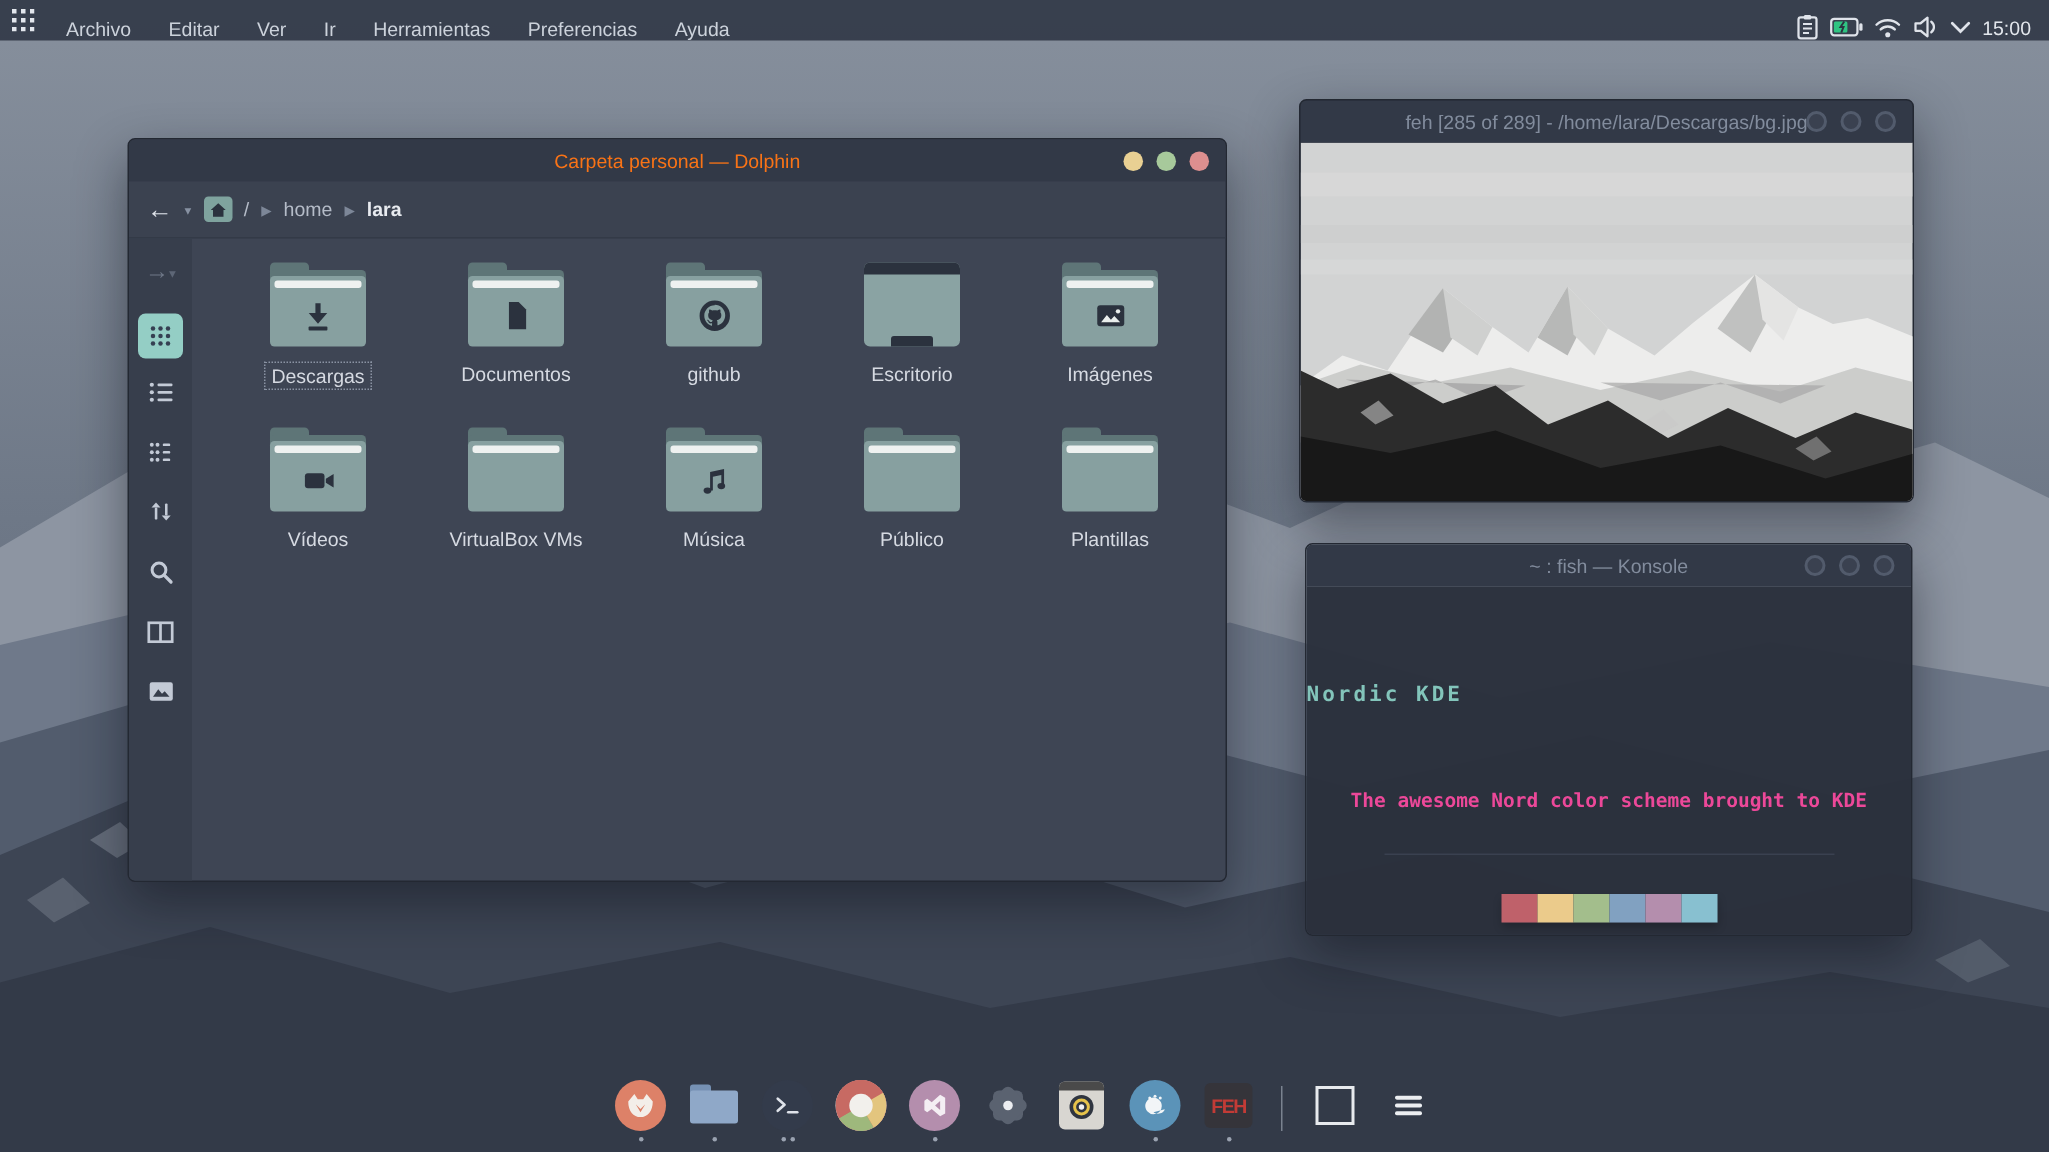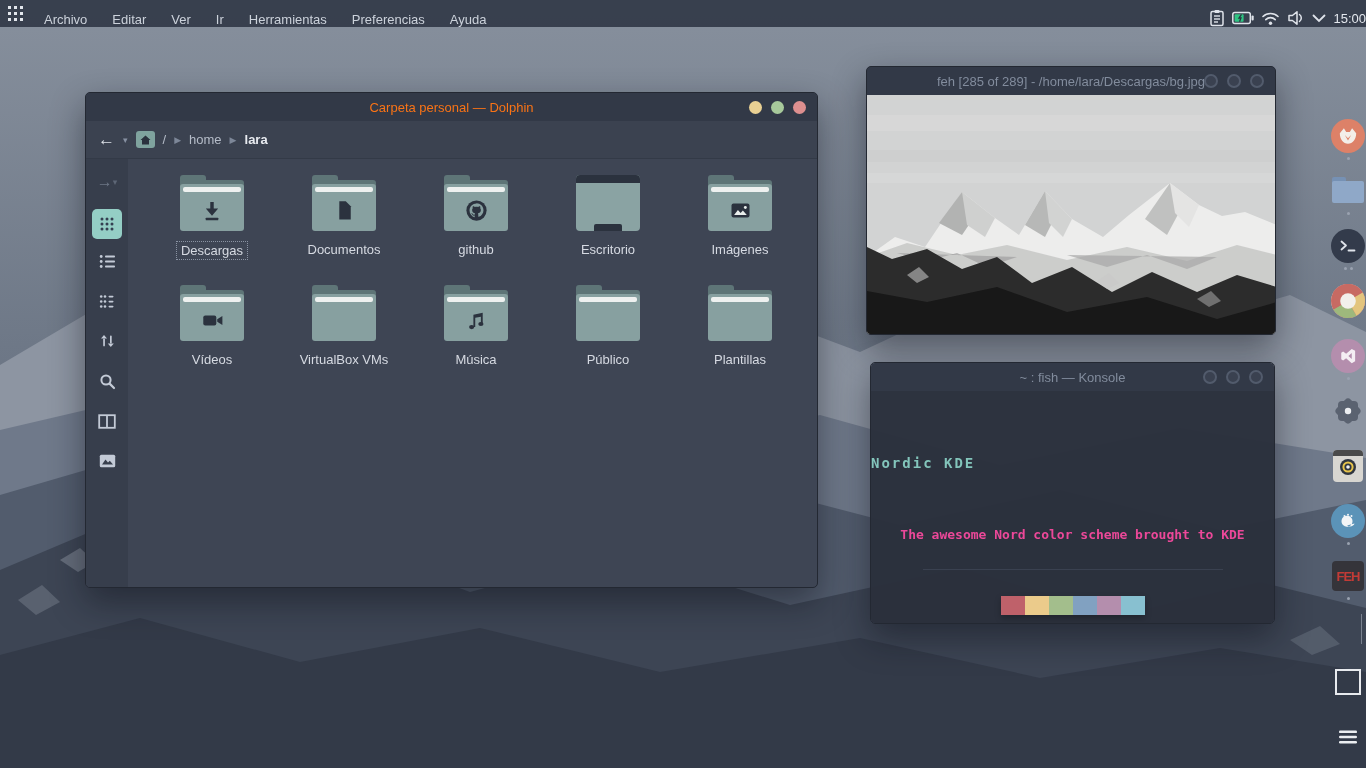--- a/index.html
+++ b/index.html
@@ -10,21 +10,21 @@
   
   .wall { position:absolute; inset:0; }
 
   
   .panel { position:absolute; top:0; left:0; width:1366px; height:27px;
            background:rgba(54,61,75,.97); display:flex; align-items:flex-end;
            color:#d7dbe2; font-size:13px; z-index:50; }
   .launcher { width:30px; height:27px; display:flex; align-items:center; justify-content:center; }
   .menubar { display:flex; gap:25px; margin-left:14px; }
   .menubar span { cursor:default; color:#ccd2db; }
-  .tray { margin-left:auto; display:flex; align-items:center; gap:7px; }
+  .tray { margin-left:auto; display:flex; align-items:center; gap:7px; padding-right:12px; }
   .tray svg { display:block; }
   .clock { font-size:13px; color:#e3e7ed; }
 
   
   .win { position:absolute; border:1px solid #232832; border-radius:5px;
          box-shadow:0 14px 34px rgba(10,14,22,.45); overflow:hidden; }
   .titlebar { height:28px; background:#323947; display:flex; align-items:center;
               position:relative; }
   .title { position:absolute; left:0; right:0; text-align:center; font-size:13px;
            color:#f97316; }
@@ -89,21 +89,21 @@
   .k-sub { position:absolute; top:136px; left:0; right:0; text-align:center;
            color:#ec4899; font-size:13px; }
   .k-line { position:absolute; left:50%; transform:translateX(-50%); height:1px;
             background:#3a4150; }
   .k-palette { position:absolute; top:205px; left:50%; transform:translateX(-50%);
                display:flex; box-shadow:0 3px 6px rgba(0,0,0,.25); }
   .k-palette span { width:24px; height:19px; }
 
   
   .dock { position:absolute; bottom:6px; left:0; width:100%; display:flex;
-          justify-content:center; align-items:flex-end; gap:13px; z-index:40;flex-direction:column; }
+          justify-content:center; align-items:flex-end; gap:13px; z-index:40; }
   .ditem { display:flex; flex-direction:column; align-items:center; width:36px; }
   .dicon { width:34px; height:34px; display:flex; align-items:center; justify-content:center; }
   .dots { height:6px; margin-top:2px; display:flex; gap:3px; align-items:center; }
   .dots i { width:3px; height:3px; border-radius:50%; background:#9aa2b0; display:block; }
   .dsep { width:1px; height:30px; background:#7a828f; margin:0 4px 8px; }
   .circ { border-radius:50%; width:34px; height:34px; display:flex; align-items:center;
           justify-content:center; }
   .feh-badge { width:32px; height:30px; background:#35343a; border-radius:4px;
                display:flex; align-items:center; justify-content:center;
                color:#c23b36; font-weight:bold; font-size:13px; letter-spacing:-1px;

